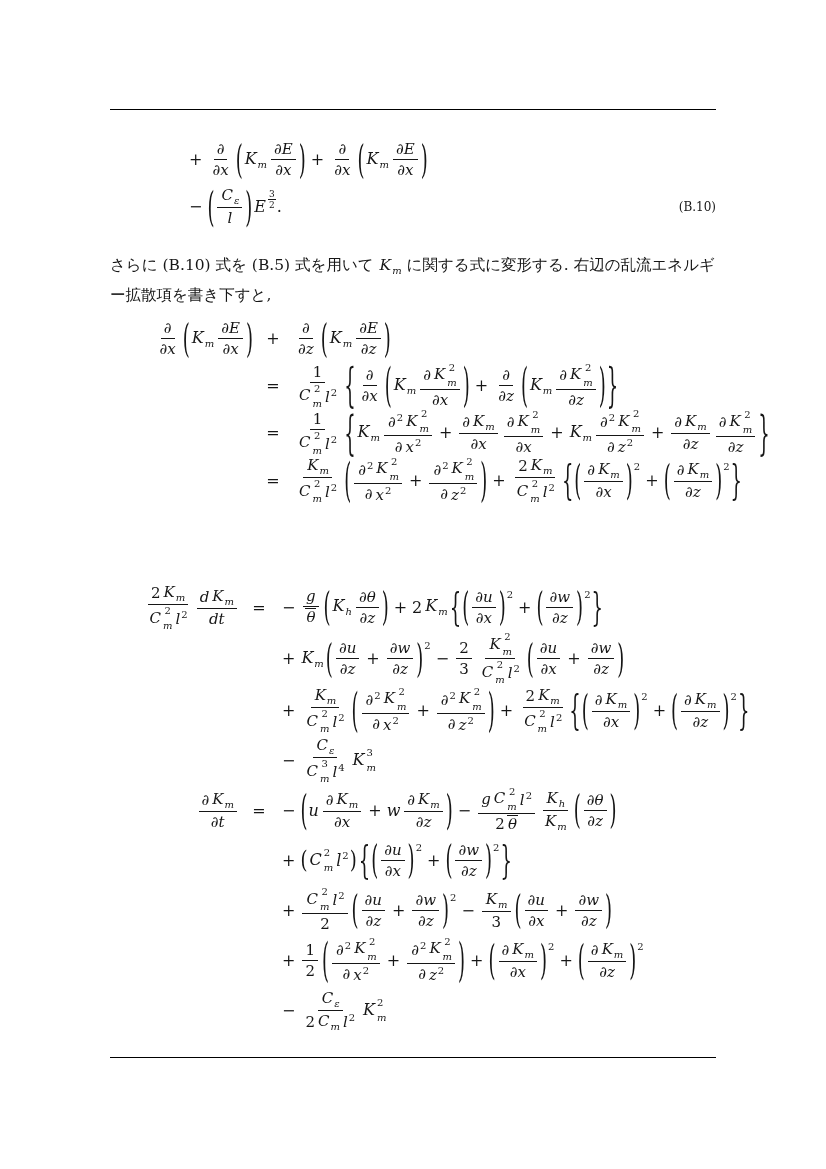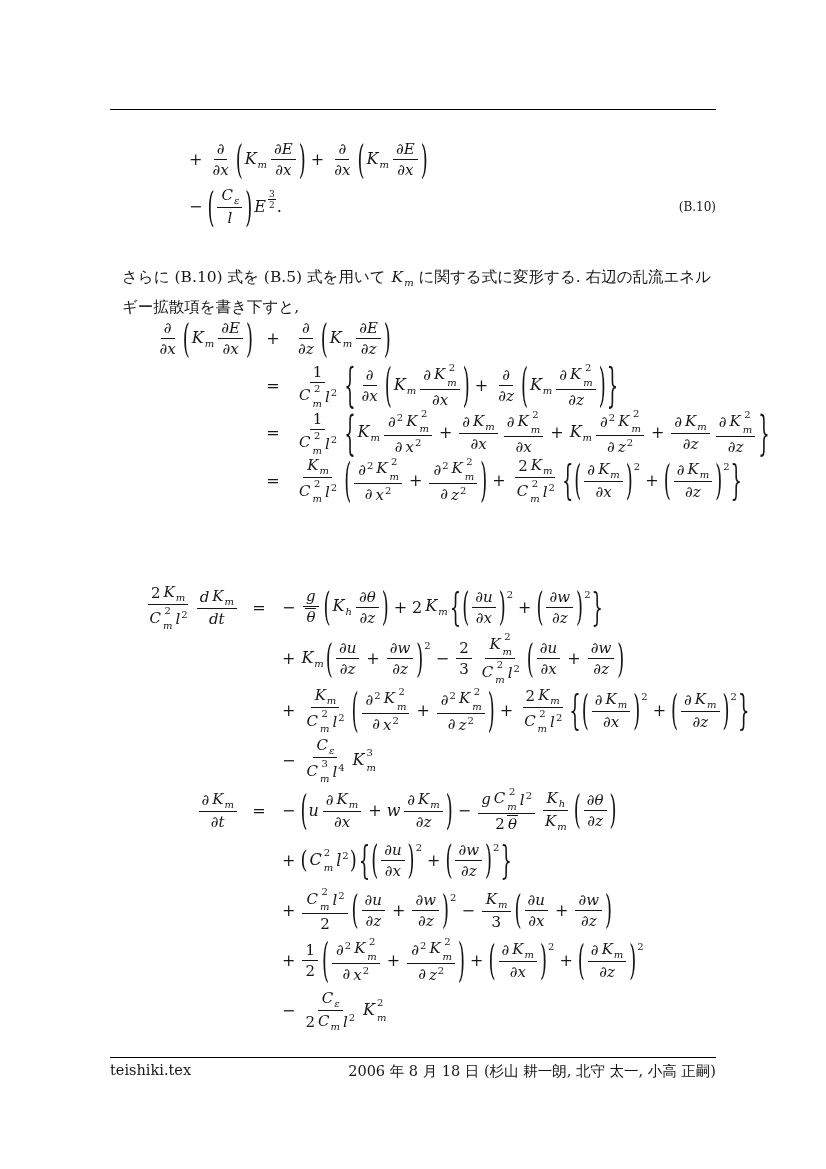--- a/index.html
+++ b/index.html
@@ -6,21 +6,21 @@
   .page{position:relative;width:826px;height:1169px;background:#ffffff;
         font-family:"DejaVu Serif","Liberation Serif",serif;color:#161616;
         overflow:hidden;margin:0 auto}
   
   .header{position:absolute;left:110px;right:110px;top:87px;height:20px;font-size:15px}
   .h-left{position:absolute;left:0;top:0;white-space:nowrap}
   .h-right{position:absolute;right:40px;top:0;white-space:nowrap}
   .h-page{position:absolute;right:0;top:0}
   .hrule{position:absolute;left:110px;right:110px;top:109px;border-top:1.5px solid #000}
   
-  .para{position:absolute;left:110px;right:100px;font-size:15.5px;line-height:24px;margin:12px}
+  .para{position:absolute;left:110px;right:100px;font-size:15.5px;line-height:24px;margin:0}
   .p1{top:253px}
   .p2{top:542px}
   .imath{white-space:nowrap}
   .imath .mi{font-style:italic}
   
   .frule{position:absolute;left:110px;right:110px;top:1057px;border-top:1.5px solid #000}
   .footer{position:absolute;left:110px;right:110px;top:1062px;display:flex;
           justify-content:space-between;font-size:14.5px}
   
   .eq{position:absolute;font-size:16px}
@@ -1098,18 +1098,14 @@
           </span>
           <span class="vt"><span class="mi">K</span><span class="vstack">
               <span class="vsup">2</span>
               <span class="vsub">m</span>
             </span></span>
         </div>
       </div>
     </div>
 
   <div class="frule"></div>
-  <div class="footer">
-    <span>teishiki.tex</span>
-    <span>2006 年 8 月 18 日 (杉山 耕一朗, 北守 太一, 小高 正嗣)</span>
-  </div>
 
 </div>
 
 </body></html>

